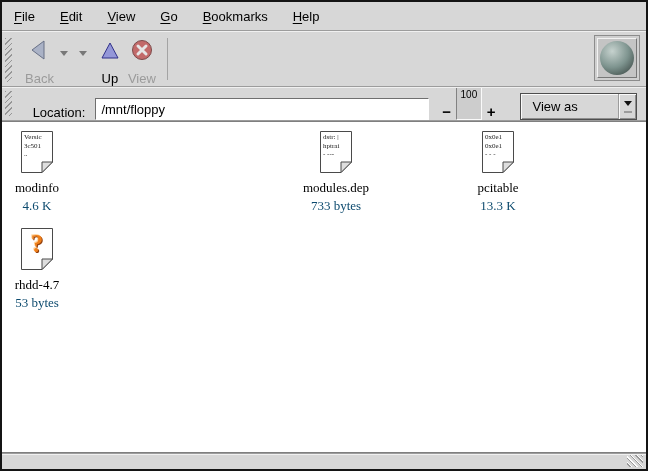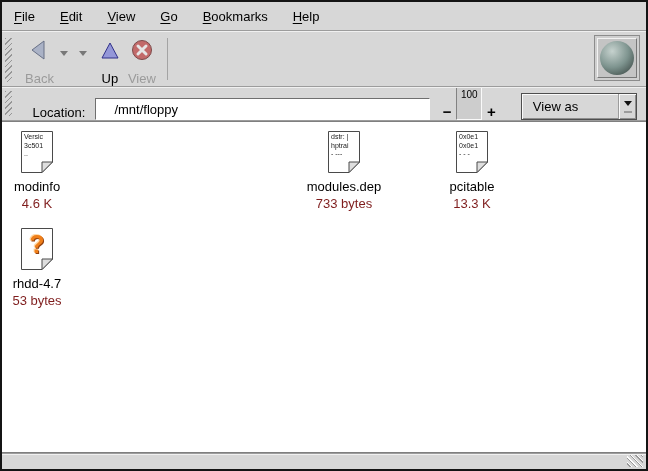--- a/index.html
+++ b/index.html
@@ -56,21 +56,21 @@
   
   .locbar {
     height:34px; display:flex; align-items:flex-end;
     padding:0 9px 0 2px;
     border-bottom:1px solid #9c9c9c;
     box-shadow:0 1px 0 #f0f0f0;
   }
   .locbar .grip { align-self:stretch; margin:4px 14px 4px 1px; }
   .loc-label { margin-left:7px; }
   .loc-input {
-    width:352px; height:22px; margin-left:10px; padding:0 18px;
+    width:352px; height:22px; margin-left:10px; padding:0 5px;
     border:1px solid; border-color:#6f6f6f #ffffff #ffffff #6f6f6f;
     background:#fff; font:13px "Liberation Sans",sans-serif; color:#000;
   }
   .zoom-out, .zoom-in { font-weight:bold; font-size:15px; margin:0 5px; cursor:default; }
   .zoom-out { margin-left:13px; }
   .zoom-box {
     width:27px; height:33px; background:#cdcdcd;
     border:1px solid; border-color:#828282 #fafafa #fafafa #828282;
     font-size:10px; text-align:center; line-height:14px;
   }
@@ -85,34 +85,34 @@
     display:flex; flex-direction:column; align-items:center; justify-content:center;
   }
   .viewas-arrow .tri { width:0; height:0; border:4px solid transparent; border-top:5px solid #111; }
   .viewas-arrow .bar { width:8px; height:2px; background:#9c9c9c; margin-top:1px; }
   
   .content {
     flex:1; position:relative; background:#fff;
     border:1px solid #7f7f7f; border-left:none; border-right:none;
     margin:0; overflow:hidden;
   }
-  .file-cell { position:absolute; width:76px; text-align:center; cursor:default; }
+  .file-cell { position:absolute; width:76px; text-align:center; cursor:default;font-family:Liberation Serif, serif; }
   .icon-wrap { position:relative; display:inline-block; width:34px; height:44px; }
   .preview {
     position:absolute; top:3px; left:4px; right:8px;
     font-size:7px; line-height:8.5px; text-align:left;
     color:#1a1a1a; white-space:nowrap; overflow:hidden;
   }
   .qmark {
     position:absolute; top:3px; left:0; right:0; text-align:center;
     font-size:25px; font-weight:bold; color:#ef7f1a;
     text-shadow:1px 1px 0 #93410e, -1px -1px 0 #ffd8a6;
   }
   .fname { margin-top:2px; white-space:nowrap; }
-  .fsize { margin-top:2px; white-space:nowrap; color:#7f1d1d; }
+  .fsize { margin-top:2px; white-space:nowrap; color:#0c4a6e; }
   
   .statusbar {
     height:16px; background:#d7d7d7; position:relative;
     border-top:1px solid #9c9c9c; box-shadow:inset 0 1px 0 #f0f0f0;
   }
   .resize-grip {
     position:absolute; right:3px; bottom:2px; width:16px; height:12px;
     background:repeating-linear-gradient(45deg, transparent 0 2px, #989898 2px 3px, #fdfdfd 3px 4px);
   }
 </style>
@@ -203,37 +203,37 @@
           <div>Versic</div>
           <div>3c501</div>
           <div>..</div>
         </span>
       </span>
       <div class="fname">modinfo</div>
       <div class="fsize">4.6 K</div>
     </div>
 
 
-    <div class="file-cell" style="left:304px; top:8px;">
+    <div class="file-cell" style="left:296px; top:8px;">
       <span class="icon-wrap">
         <svg width="34" height="44" viewBox="0 0 34 44">
           <path d="M1.5,1.5 H32.5 V32 L22,42.5 H1.5 Z" fill="#ffffff" stroke="#4a4a4a" stroke-width="1"></path>
           <path d="M32.5,32 L22,42.5 L22,32 Z" fill="#dedede" stroke="#4a4a4a" stroke-width="1"></path>
         </svg>
         <span class="preview">
           <div>dstr: |</div>
           <div>hptrai</div>
           <div>- ---</div>
         </span>
       </span>
       <div class="fname">modules.dep</div>
       <div class="fsize">733 bytes</div>
     </div>
 
-    <div class="file-cell" style="left:432px; top:8px;">
+    <div class="file-cell" style="left:458px; top:8px;">
       <span class="icon-wrap">
         <svg width="34" height="44" viewBox="0 0 34 44">
           <path d="M1.5,1.5 H32.5 V32 L22,42.5 H1.5 Z" fill="#ffffff" stroke="#4a4a4a" stroke-width="1"></path>
           <path d="M32.5,32 L22,42.5 L22,32 Z" fill="#dedede" stroke="#4a4a4a" stroke-width="1"></path>
         </svg>
         <span class="preview">
           <div>0x0e1</div>
           <div>0x0e1</div>
           <div>- - -</div>
         </span>

